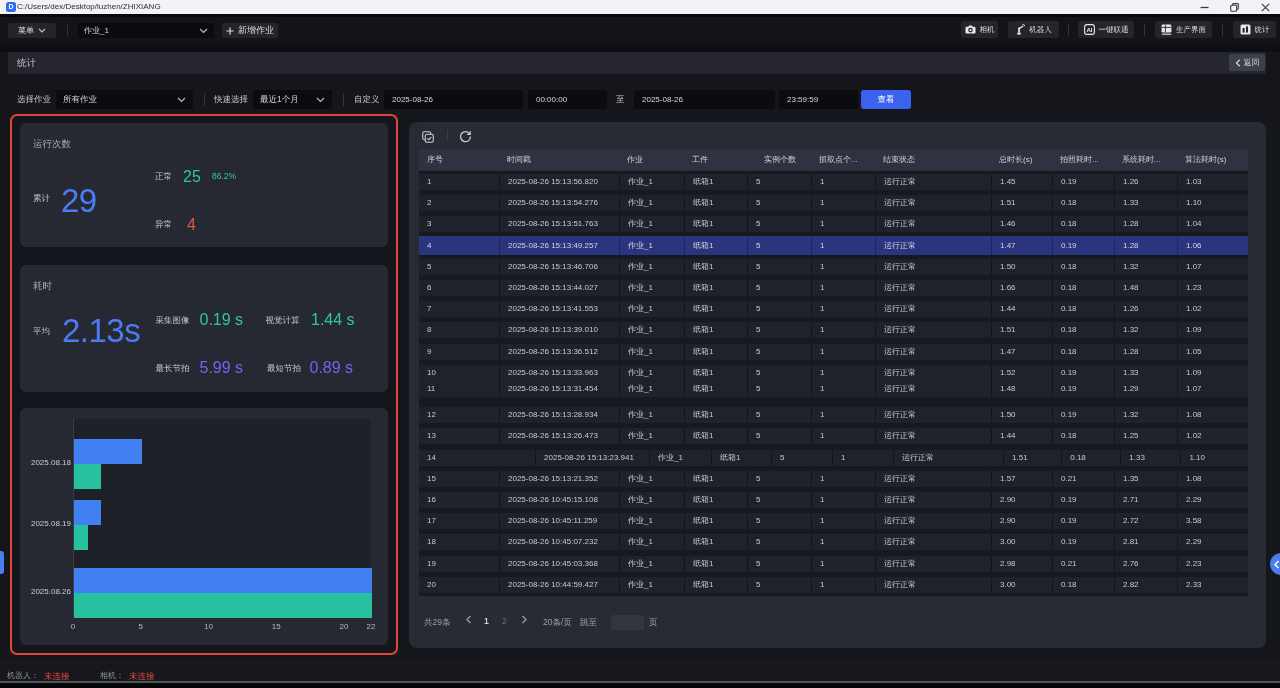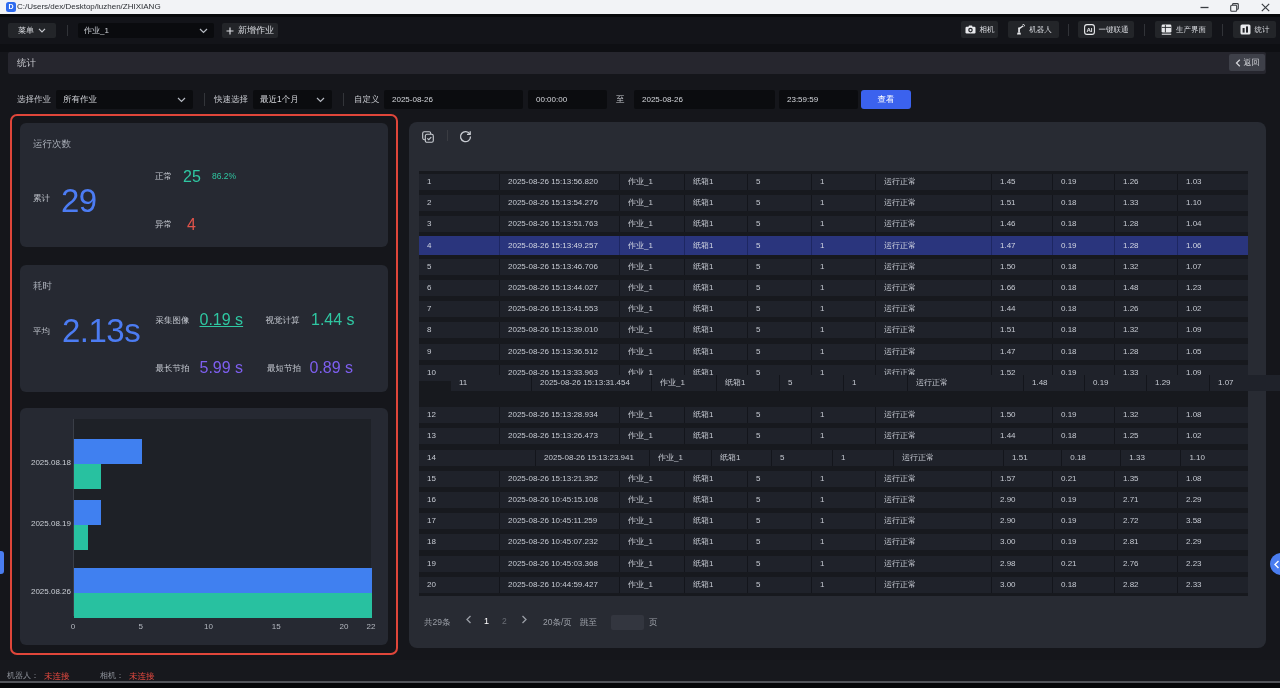--- a/index.html
+++ b/index.html
@@ -247,21 +247,21 @@
     <div class="pct" style="left:192px; top:48px;">86.2%</div>
     <div class="stat-label" style="left:135px; top:95.5px;">异常</div>
     <div class="stat-val red" style="left:167px; top:91.5px;">4</div>
   </div>
 
   <div class="card card2">
     <div class="card-title">耗时</div>
     <div class="big-label" style="left:13px; top:60.5px;">平均</div>
     <div class="big-num" style="left:42px; top:45.5px; font-size:33px;">2.13s</div>
     <div class="stat-label" style="left:135.5px; top:49.5px;">采集图像</div>
-    <div class="stat-val green" style="left:179.5px; top:45px;text-decoration:underline;">0.19 s</div>
+    <div class="stat-val green" style="left:179.5px; top:45px;">0.19 s</div>
     <div class="stat-label" style="left:245.5px; top:49.5px;">视觉计算</div>
     <div class="stat-val green" style="left:291px; top:45px;">1.44 s</div>
     <div class="stat-label" style="left:135.5px; top:97.5px;">最长节拍</div>
     <div class="stat-val purple" style="left:179.5px; top:93px;">5.99 s</div>
     <div class="stat-label" style="left:247px; top:97.5px;">最短节拍</div>
     <div class="stat-val purple" style="left:289.5px; top:93px;">0.89 s</div>
   </div>
 
   <div class="card card3">
     <div class="plot" id="plot">
@@ -296,20 +296,33 @@
         <path d="M5.3 7.3 L6.8 8.7 L9.3 6.1" fill="none" stroke="#c9cdd3" stroke-width="1.1"></path>
       </svg>
     </div>
     <div class="tsep"></div>
     <div class="ticon" style="left:50px; top:7px;">
       <svg width="13" height="13" viewBox="0 0 13 13">
         <path d="M 10.8 4.1 A 5 5 0 1 0 11.5 6.5" fill="none" stroke="#c9cdd3" stroke-width="1.3"></path>
         <path d="M 11.2 1.2 L 11.2 4.4 L 8 4.4" fill="none" stroke="#c9cdd3" stroke-width="1.3"></path>
       </svg>
     </div>
+    <div class="thead" id="thead">
+        <div class="th" style="width: 80px;">序号</div>
+        <div class="th" style="width: 120px;">时间戳</div>
+        <div class="th" style="width: 65px;">作业</div>
+        <div class="th" style="width: 63px;">工件</div>
+        <div class="th" style="width: 64px;">实例个数</div>
+        <div class="th" style="width: 64px;">抓取点个...</div>
+        <div class="th" style="width: 116px;">结束状态</div>
+        <div class="th" style="width: 61px;">总时长(s)</div>
+        <div class="th" style="width: 62px;">拍照耗时...</div>
+        <div class="th" style="width: 63px;">系统耗时...</div>
+        <div class="th" style="width: 71px;">算法耗时(s)</div>
+      </div>
     <div class="rows" id="rows">
         <div class="trow" style="top: 3.5px;">
           <div class="td" style="width: 80px;">1</div>
           <div class="td" style="width: 120px;">2025-08-26 15:13:56.820</div>
           <div class="td" style="width: 65px;">作业_1</div>
           <div class="td" style="width: 63px;">纸箱1</div>
           <div class="td" style="width: 64px;">5</div>
           <div class="td" style="width: 64px;">1</div>
           <div class="td" style="width: 116px;">运行正常</div>
           <div class="td" style="width: 61px;">1.45</div>
@@ -427,21 +440,21 @@
           <div class="td" style="width: 65px;">作业_1</div>
           <div class="td" style="width: 63px;">纸箱1</div>
           <div class="td" style="width: 64px;">5</div>
           <div class="td" style="width: 64px;">1</div>
           <div class="td" style="width: 116px;">运行正常</div>
           <div class="td" style="width: 61px;">1.52</div>
           <div class="td" style="width: 62px;">0.19</div>
           <div class="td" style="width: 63px;">1.33</div>
           <div class="td" style="width: 71px;">1.09</div>
         </div>
-        <div class="trow" style="top: 204px; margin-left: 32px;">
+        <div class="trow" style="top: 210px;">
           <div class="td" style="width: 80px;">11</div>
           <div class="td" style="width: 120px;">2025-08-26 15:13:31.454</div>
           <div class="td" style="width: 65px;">作业_1</div>
           <div class="td" style="width: 63px;">纸箱1</div>
           <div class="td" style="width: 64px;">5</div>
           <div class="td" style="width: 64px;">1</div>
           <div class="td" style="width: 116px;">运行正常</div>
           <div class="td" style="width: 61px;">1.48</div>
           <div class="td" style="width: 62px;">0.19</div>
           <div class="td" style="width: 63px;">1.29</div>

